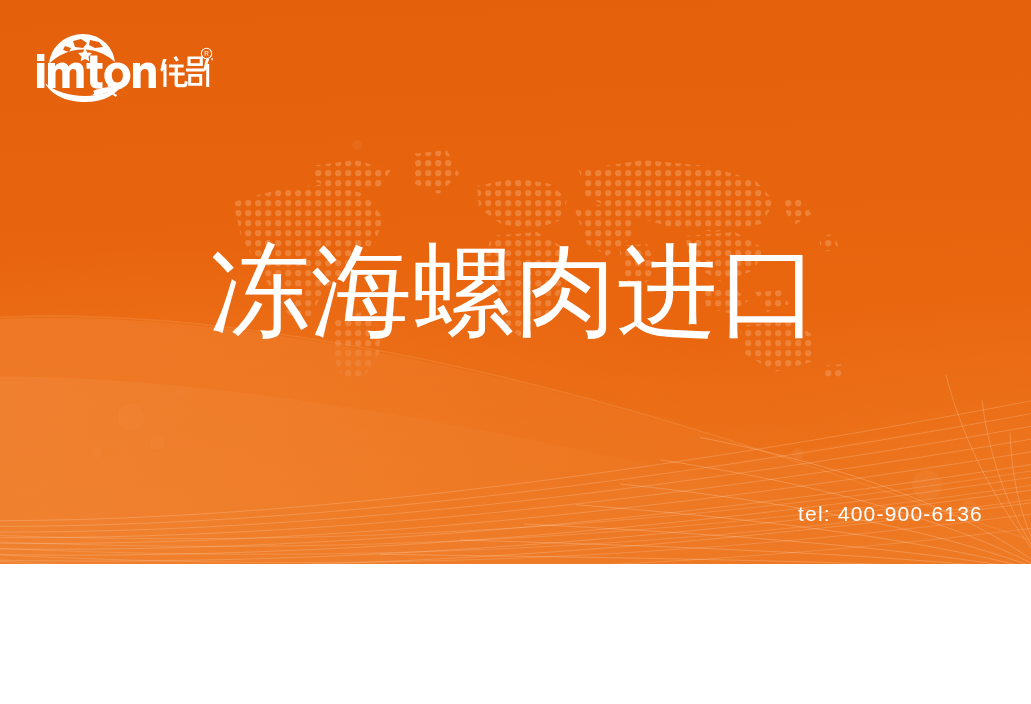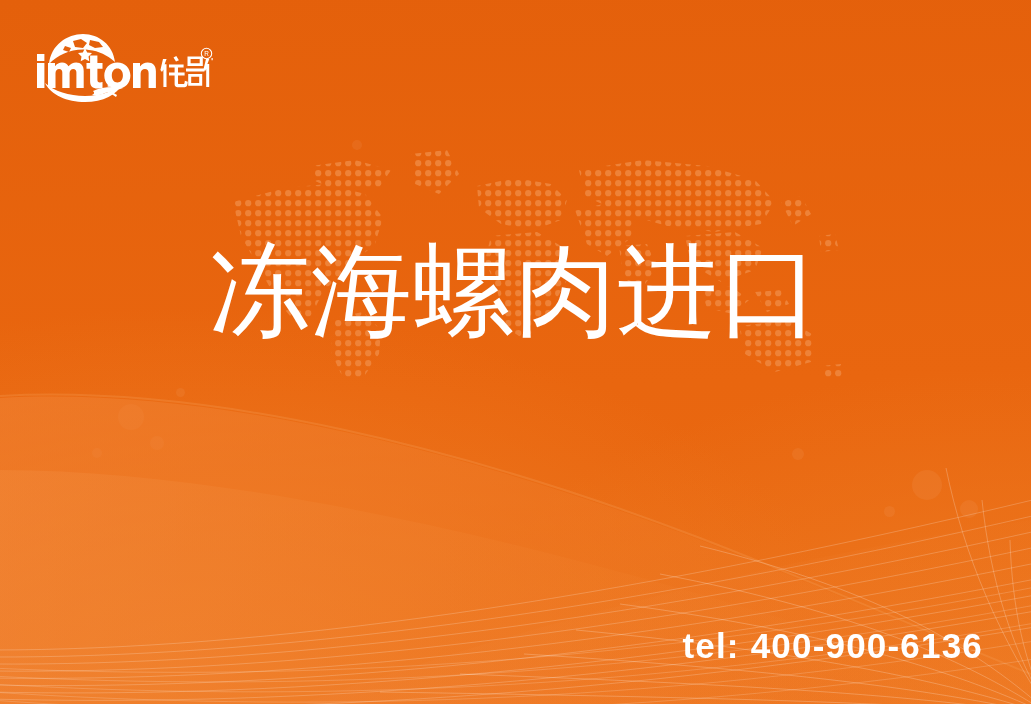--- a/index.html
+++ b/index.html
@@ -8,21 +8,21 @@
     padding: 0;
     background: #ffffff;
   }
   body {
     font-family: "Liberation Sans", "DejaVu Sans", sans-serif;
   }
 
   #banner {
     position: relative;
     width: 1031px;
-    height: 704px;
+    height: 564px;
     overflow: hidden;
     background: #c2410c;
     isolation: isolate;
   }
 
   
   .layer {
     position: absolute;
     inset: 0;
     pointer-events: none;
@@ -90,23 +90,23 @@
   }
   .headline .line { display: block; }
 
   
   .tel {
     position: absolute;
     right: 48px;
     bottom: 38px;
     z-index: 5;
     color: #ffffff;
-    font-size: 35px;
+    font-size: 21px;
     letter-spacing: 1.2px;
-    font-weight: 700;
+    font-weight: 400;
     white-space: nowrap;
   }
 </style>
 </head>
 <body>
 
 <div id="banner">
 
   <div class="layer bg-base"></div>
 

